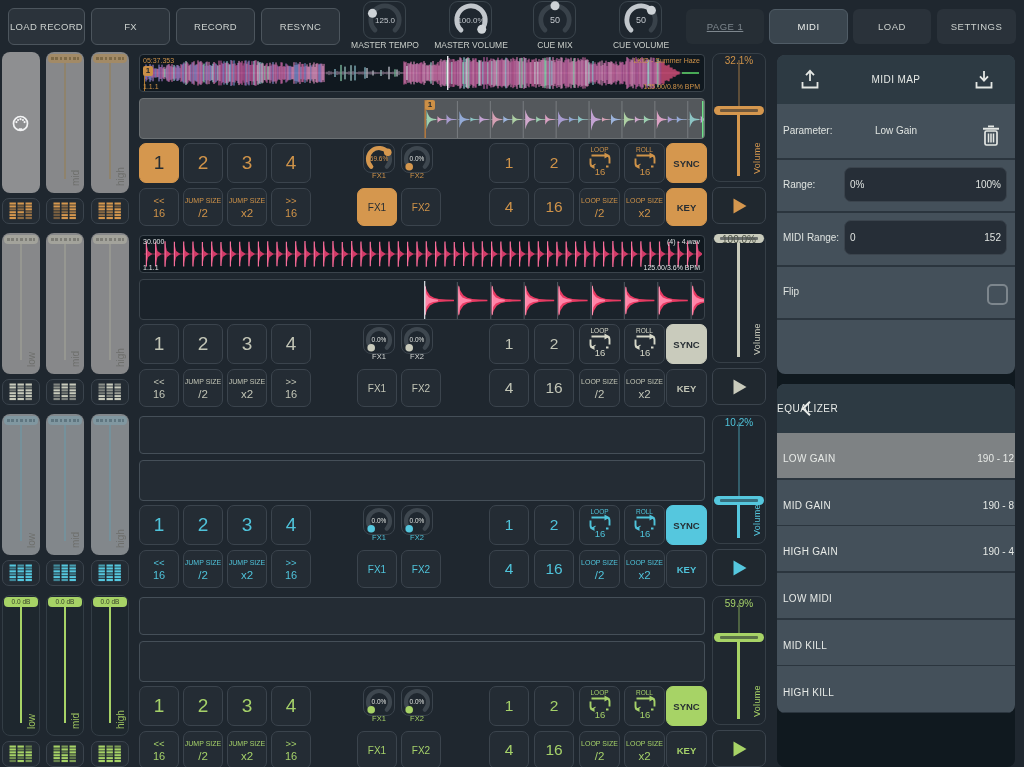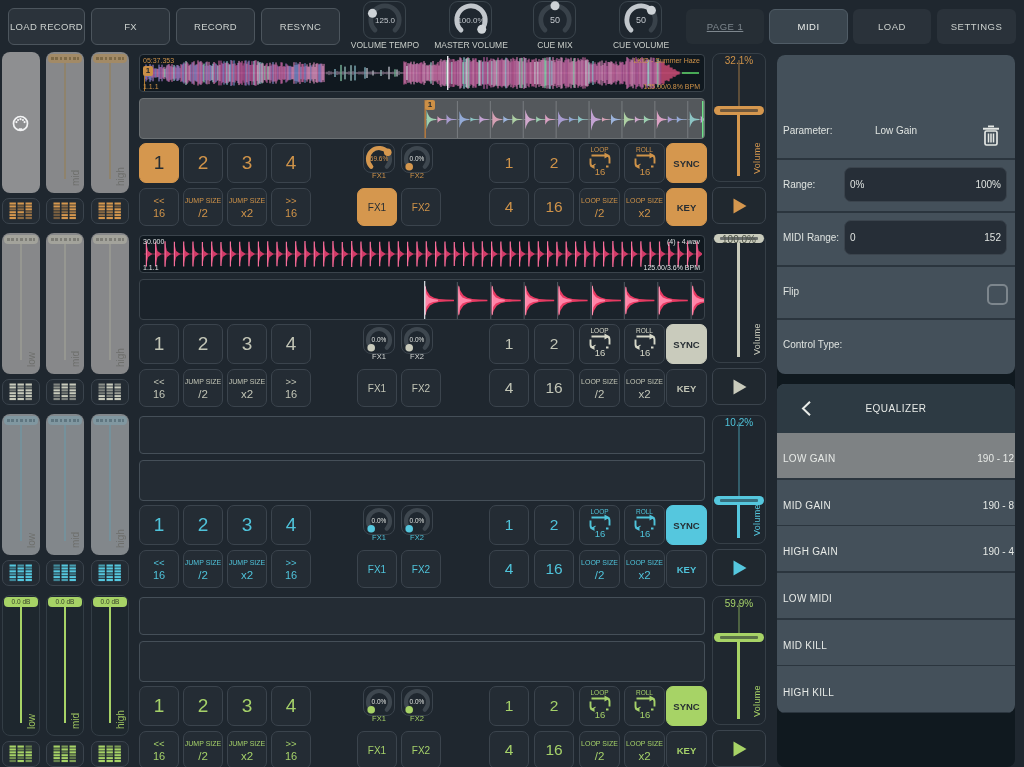--- a/index.html
+++ b/index.html
@@ -29,21 +29,21 @@
 <div class="tbtn" style="left:176px;top:8px;width:79px;height:37px;">RECORD</div>
 <div class="tbtn" style="left:261px;top:8px;width:79px;height:37px;">RESYNC</div>
 <div class="abs" style="left:363px;top:1px;width:43px;height:38px;border:1px solid #3a444c;border-radius:9px;"></div>
 <div class="abs" style="left:363px;top:1px;width:43px;height:38px;display:flex;align-items:center;justify-content:center;">
       <svg width="38" height="38" viewBox="0 0 38 38">
         <path d="M 8.96 29.04 A 14.20 14.20 0 1 1 29.04 29.04" fill="none" stroke="#39424a" stroke-width="4.8" stroke-linecap="round"></path>
         <circle cx="6.45" cy="12.36" r="4.5" fill="#ced3d7"></circle>
         <text x="19.0" y="21.9" font-family="Liberation Sans" font-size="8" fill="#c2c7cc" text-anchor="middle">125.0</text>
       </svg>
     </div>
-<div class="klabel" style="left:325px;top:40px;width:120px;">VOLUME TEMPO</div>
+<div class="klabel" style="left:325px;top:40px;width:120px;">MASTER TEMPO</div>
 <div class="abs" style="left:449px;top:1px;width:43px;height:38px;border:1px solid #3a444c;border-radius:9px;"></div>
 <div class="abs" style="left:449px;top:1px;width:43px;height:38px;display:flex;align-items:center;justify-content:center;">
       <svg width="38" height="38" viewBox="0 0 38 38">
         <path d="M 8.96 29.04 A 14.20 14.20 0 1 1 29.04 29.04" fill="none" stroke="#39424a" stroke-width="4.8" stroke-linecap="round"></path>
         <path d="M 8.96 29.04 A 14.20 14.20 0 1 1 29.73 28.31" fill="none" stroke="#c2c7cc" stroke-width="4.8" stroke-linecap="round"></path>
         <circle cx="29.73" cy="28.31" r="4.5" fill="#ced3d7"></circle>
         <text x="19.0" y="21.9" font-family="Liberation Sans" font-size="8" fill="#c2c7cc" text-anchor="middle">100.0%</text>
       </svg>
     </div>
 <div class="klabel" style="left:411px;top:40px;width:120px;">MASTER VOLUME</div>
@@ -1483,20 +1483,33 @@
     </div>
 <div class="abs" style="left:712px;top:598px;width:54px;text-align:center;font-size:10px;color:#a5d169;">59.9%</div>
 <div class="vlabel" style="left:752px;top:665px;height:52px;color:#a7d366;">Volume</div>
 <div class="btn" style="left:712px;top:730px;width:54px;height:37px;background:#20282f;">
       <svg width="15" height="16" viewBox="0 0 15 16">
         <polygon points="1.5,0.5 14.5,8 1.5,15.5" fill="#a7d366"></polygon>
       </svg>
     </div>
 <div class="abs" style="left:777px;top:55px;width:238px;height:712px;background:#10191f;border-radius:8px;"></div>
 <div class="abs" style="left:777px;top:55px;width:238px;height:319px;background:#44505a;border-radius:8px;overflow:hidden;">
+<div class="abs" style="left:0;top:0;width:238px;height:49px;background:#2d3a43;">
+        <div class="abs" style="left:23px;top:14px;"><svg width="20" height="21" viewBox="0 0 20 21">
+            <path d="M 2.5 13 L 2.5 18.5 L 17.5 18.5 L 17.5 13" fill="none" stroke="#e4e7e4" stroke-width="1.8"></path>
+            <line x1="10" y1="3" x2="10" y2="12" stroke="#e4e7e4" stroke-width="1.8"></line>
+            <polyline points="6,6.2 10,1.8 14,6.2" fill="none" stroke="#e4e7e4" stroke-width="1.8"></polyline>
+          </svg></div>
+        <div class="abs" style="left:0;width:238px;text-align:center;color:#e7eae7;font-size:10px;line-height:49px;letter-spacing:0.4px;">MIDI MAP</div>
+        <div class="abs" style="left:197px;top:14px;"><svg width="20" height="21" viewBox="0 0 20 21">
+            <path d="M 2.5 13 L 2.5 18.5 L 17.5 18.5 L 17.5 13" fill="none" stroke="#e4e7e4" stroke-width="1.8"></path>
+            <line x1="10" y1="2" x2="10" y2="11" stroke="#e4e7e4" stroke-width="1.8"></line>
+            <polyline points="6,7.3 10,11.7 14,7.3" fill="none" stroke="#e4e7e4" stroke-width="1.8"></polyline>
+          </svg></div>
+      </div>
 <div class="abs" style="left:6px;top:49px;color:#dfe3e0;font-size:10px;line-height:53.5px;">Parameter:</div>
 <div class="abs" style="left:0px;top:49px;width:238px;text-align:center;color:#dfe3e0;font-size:10px;line-height:53.5px;">Low Gain</div>
 <div class="abs" style="left:205px;top:70px;"><svg width="18" height="22" viewBox="0 0 18 22">
           <rect x="3" y="6" width="12" height="14" rx="1.5" fill="none" stroke="#e4e7e4" stroke-width="1.7"></rect>
           <line x1="1" y1="3.8" x2="17" y2="3.8" stroke="#e4e7e4" stroke-width="1.9"></line>
           <line x1="6" y1="1.4" x2="12" y2="1.4" stroke="#e4e7e4" stroke-width="1.9"></line>
           <line x1="6.5" y1="8.5" x2="6.5" y2="17.5" stroke="#e4e7e4" stroke-width="1.5"></line>
           <line x1="9" y1="8.5" x2="9" y2="17.5" stroke="#e4e7e4" stroke-width="1.5"></line>
           <line x1="11.5" y1="8.5" x2="11.5" y2="17.5" stroke="#e4e7e4" stroke-width="1.5"></line>
         </svg></div>
@@ -1509,28 +1522,27 @@
 <div class="sep" style="left:0;top:156px;width:238px;height:2px;"></div>
 <div class="abs" style="left:6px;top:156px;color:#dfe3e0;font-size:10px;line-height:53.5px;">MIDI Range:</div>
 <div class="abs" style="left:67px;top:165px;width:163px;height:35px;background:#262e37;border:1px solid #3b444d;border-radius:7px;color:#dfe3e0;font-size:10px;">
         <div class="abs" style="left:5px;top:0;line-height:34px;">0</div>
         <div class="abs" style="right:5px;top:0;line-height:34px;">152</div>
       </div>
 <div class="sep" style="left:0;top:209.5px;width:238px;height:2px;"></div>
 <div class="abs" style="left:6px;top:209.5px;color:#dfe3e0;font-size:10px;line-height:53.5px;">Flip</div>
 <div class="abs" style="left:210px;top:228.5px;width:21px;height:21px;border:2px solid #7d868d;border-radius:5px;"></div>
 <div class="sep" style="left:0;top:263px;width:238px;height:2px;"></div>
-<div class="abs" style="left:6px;top:263px;color:#dfe3e0;font-size:10px;line-height:53.5px;">Control Type:</div>
 </div>
 <div class="abs" style="left:777px;top:384px;width:238px;height:329px;background:#44505a;border-radius:8px;overflow:hidden;">
 <div class="abs" style="left:0;top:0;width:238px;height:49px;background:#2d3a43;">
         <svg class="abs" style="left:24px;top:16px;" width="11" height="17" viewBox="0 0 11 17">
           <polyline points="9,1.8 2,8.5 9,15.2" fill="none" stroke="#e7eae7" stroke-width="2"></polyline>
         </svg>
-        <div class="abs" style="left:0;width:238px;text-align:center;color:#e7eae7;font-size:10px;line-height:49px;letter-spacing:0.5px;">EQUALIZER</div>
+        <div class="abs" style="left:0;width:238px;color:#e7eae7;font-size:10px;line-height:49px;letter-spacing:0.5px;">EQUALIZER</div>
       </div>
 <div class="abs" style="left:0;top:49px;width:238px;height:45px;background:#7e8284;"></div>
 <div class="abs" style="left:6px;top:69px;color:#e7eae7;font-size:10px;letter-spacing:0.3px;">LOW GAIN</div>
 <div class="abs" style="left:140px;top:69px;width:97px;text-align:right;color:#e7eae7;font-size:10px;">190 - 12</div>
 <div class="sep" style="left:0;top:94px;width:238px;height:1.7px;"></div>
 <div class="abs" style="left:0;top:95.7px;width:238px;height:45px;"></div>
 <div class="abs" style="left:6px;top:115.7px;color:#e7eae7;font-size:10px;letter-spacing:0.3px;">MID GAIN</div>
 <div class="abs" style="left:140px;top:115.7px;width:97px;text-align:right;color:#e7eae7;font-size:10px;">190 - 8</div>
 <div class="sep" style="left:0;top:140.7px;width:238px;height:1.7px;"></div>
 <div class="abs" style="left:0;top:142.4px;width:238px;height:45px;"></div>

